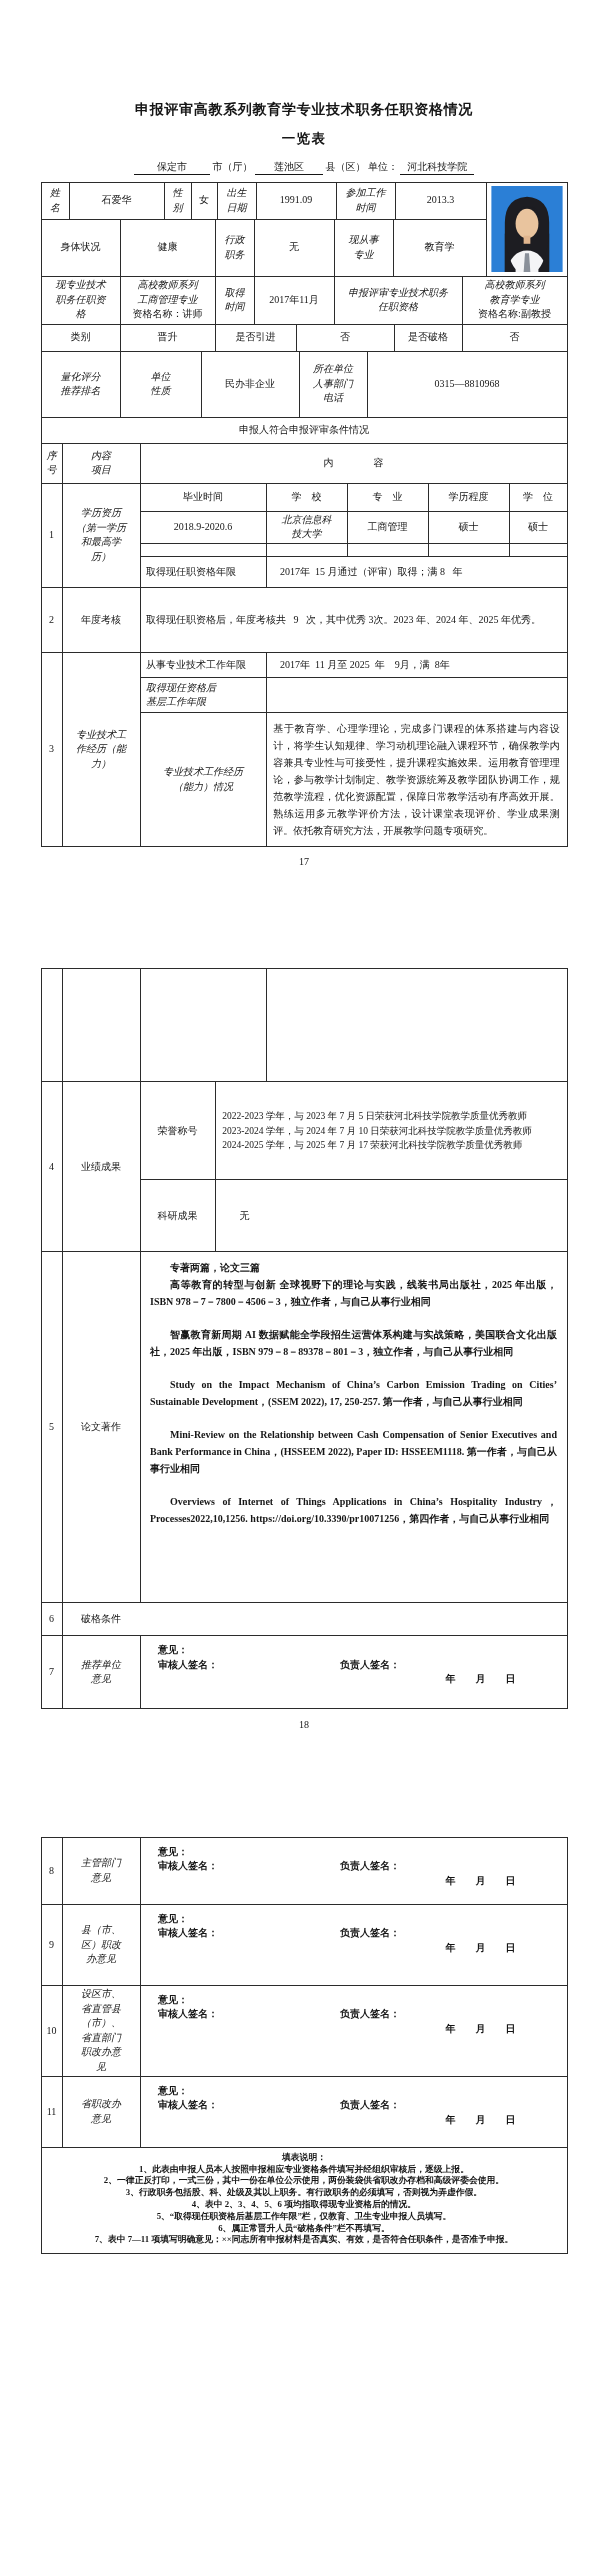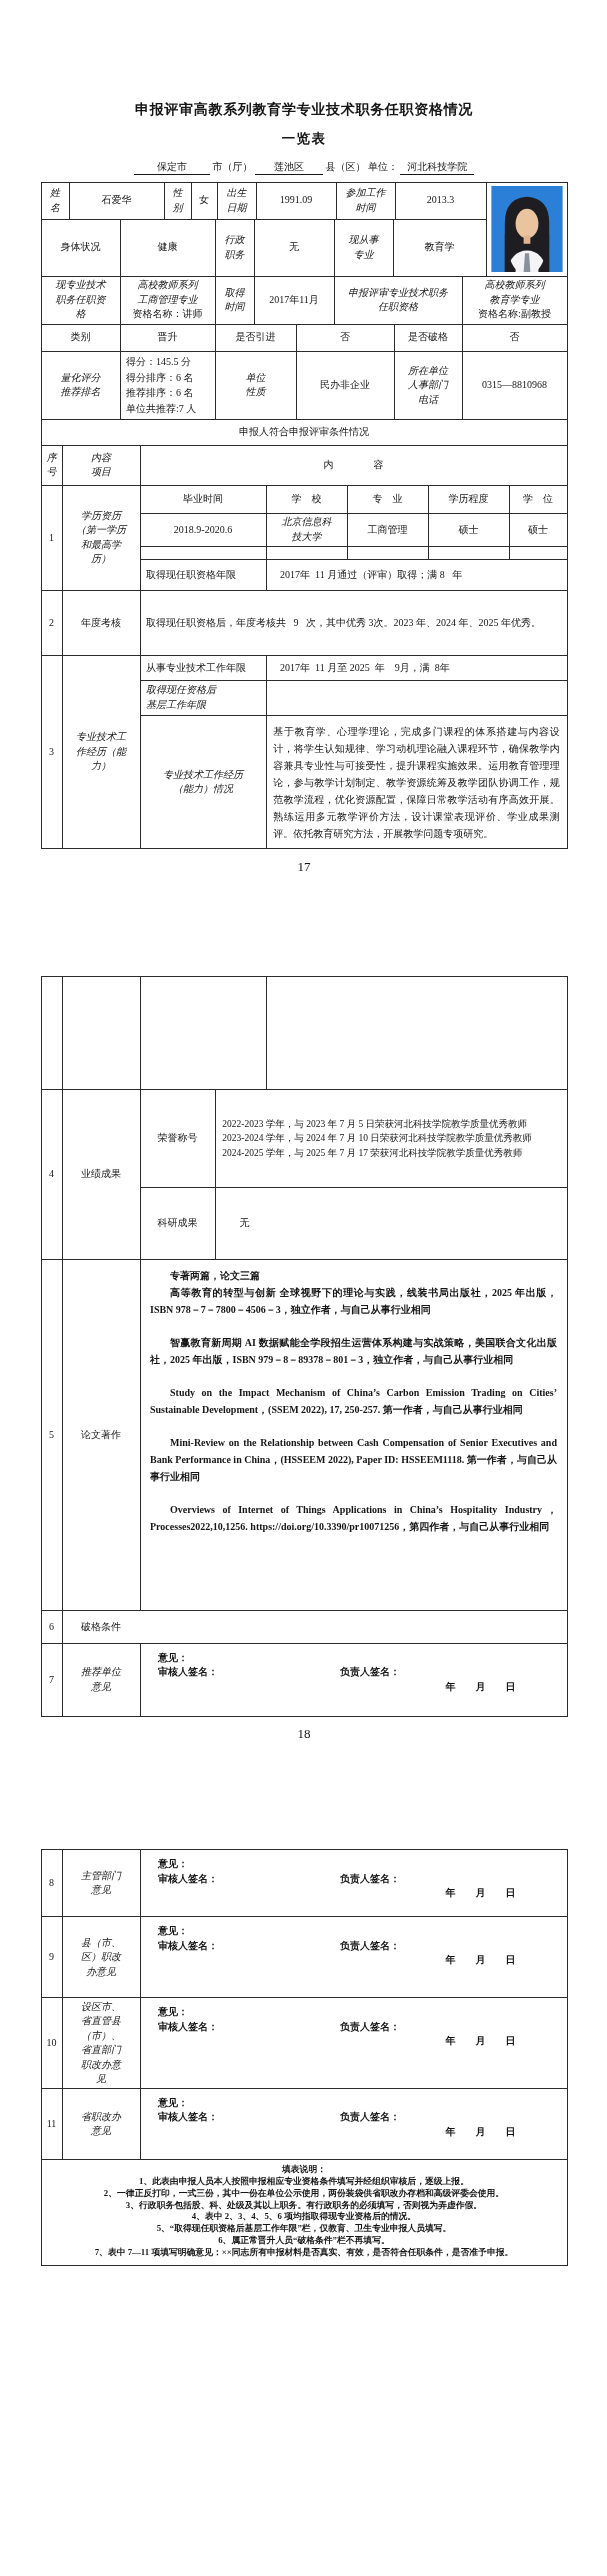--- a/index.html
+++ b/index.html
@@ -24,21 +24,21 @@
   .sub + .sub{border-top:0.7px solid var(--bc);}
   .sub.grow{flex:1 0 auto;}
   .grow{flex:1 1 auto;}
   .ccol{flex-direction:column;}
   .al{align-items:flex-start;text-align:left;}
   .ccol.al{align-items:flex-start;justify-content:center;text-align:left;}
   .ccol.at{justify-content:flex-start;font-weight:bold;}
   .hl{justify-content:flex-start;text-align:left;}
   .fw{display:inline-block;font-style:italic;}
   .pw{white-space:pre-wrap;}
-  .pagenum{font-size:13px;margin-top:9.5px;}
+  .pagenum{font-size:10px;margin-top:9.5px;}
   .quantcell div{line-height:15.5px;}
   .honorcell div{line-height:14.5px;font-size:9.5px;}
   .expcell{line-height:17px;text-align:justify;}
   .pubs .para{line-height:17px;text-align:justify;text-indent:2em;width:100%;}
   .pubs .gap{margin-top:16px;}
   .opcell{padding:5.4px 8px;justify-content:space-between;}
   .opcell .opview{margin-left:9.5px;margin-top:1.4px;}
   .opcell .sigline{display:flex;width:100%;margin-left:9.5px;}
   .opcell .sigline .leader{margin-left:122px;}
   .opcell .dateline{width:100%;display:flex;justify-content:flex-end;padding-right:43px;box-sizing:border-box;}
@@ -141,26 +141,20 @@
         <div class="c" style="flex:0 0 81px">是否引进</div>
         <div class="c" style="flex:0 0 98px">否</div>
         <div class="c" style="flex:0 0 68px">是否破格</div>
         <div class="c grow">否</div>
       </div>
 
       <div class="r" style="min-height:65px">
         <div class="c" style="flex:0 0 78px">
             <span class="fw" style="width:4em">量化评分推荐排名</span>
           </div>
-        <div class="c ccol al quantcell" style="flex:0 0 95px;padding:2.7px 5.4px">
-          <div>得分：145.5 分</div>
-          <div>得分排序：6 名</div>
-          <div>推荐排序：6 名</div>
-          <div>单位共推荐:7 人</div>
-        </div>
         <div class="c" style="flex:0 0 81px">
             <span class="fw" style="width:2.3em">单位性质</span>
           </div>
         <div class="c" style="flex:0 0 98px">民办非企业</div>
         <div class="c" style="flex:0 0 68px">
             <span class="fw" style="width:4.2em">所在单位人事部门电话</span>
           </div>
         <div class="c grow">0315—8810968</div>
       </div>
 
@@ -202,21 +196,21 @@
           </div>
           <div class="sub" style="min-height:12px">
             <div class="c" style="flex:0 0 125px"></div>
             <div class="c" style="flex:0 0 81px"></div>
             <div class="c" style="flex:0 0 81px"></div>
             <div class="c" style="flex:0 0 81px"></div>
             <div class="c grow"></div>
           </div>
           <div class="sub grow" style="min-height:30px">
             <div class="c hl" style="flex:0 0 125px;padding-left:5.4px">取得现任职资格年限</div>
-            <div class="c hl pw" style="padding-left:13.5px">2017年  11 月通过（评审）取得；满 8   年</div>
+            <div class="c hl pw" style="padding-left:13.5px">2017年  15 月通过（评审）取得；满 8   年</div>
           </div>
         </div>
       </div>
 
       <div class="r" style="min-height:64px">
         <div class="c" style="flex:0 0 20px">2</div>
         <div class="c" style="flex:0 0 78px">年度考核</div>
         <div class="c hl pw grow" style="padding:5.4px;line-height:20px">取得现任职资格后，年度考核共   9   次，其中优秀 3次。2023 年、2024 年、2025 年优秀。</div>
       </div>
 

